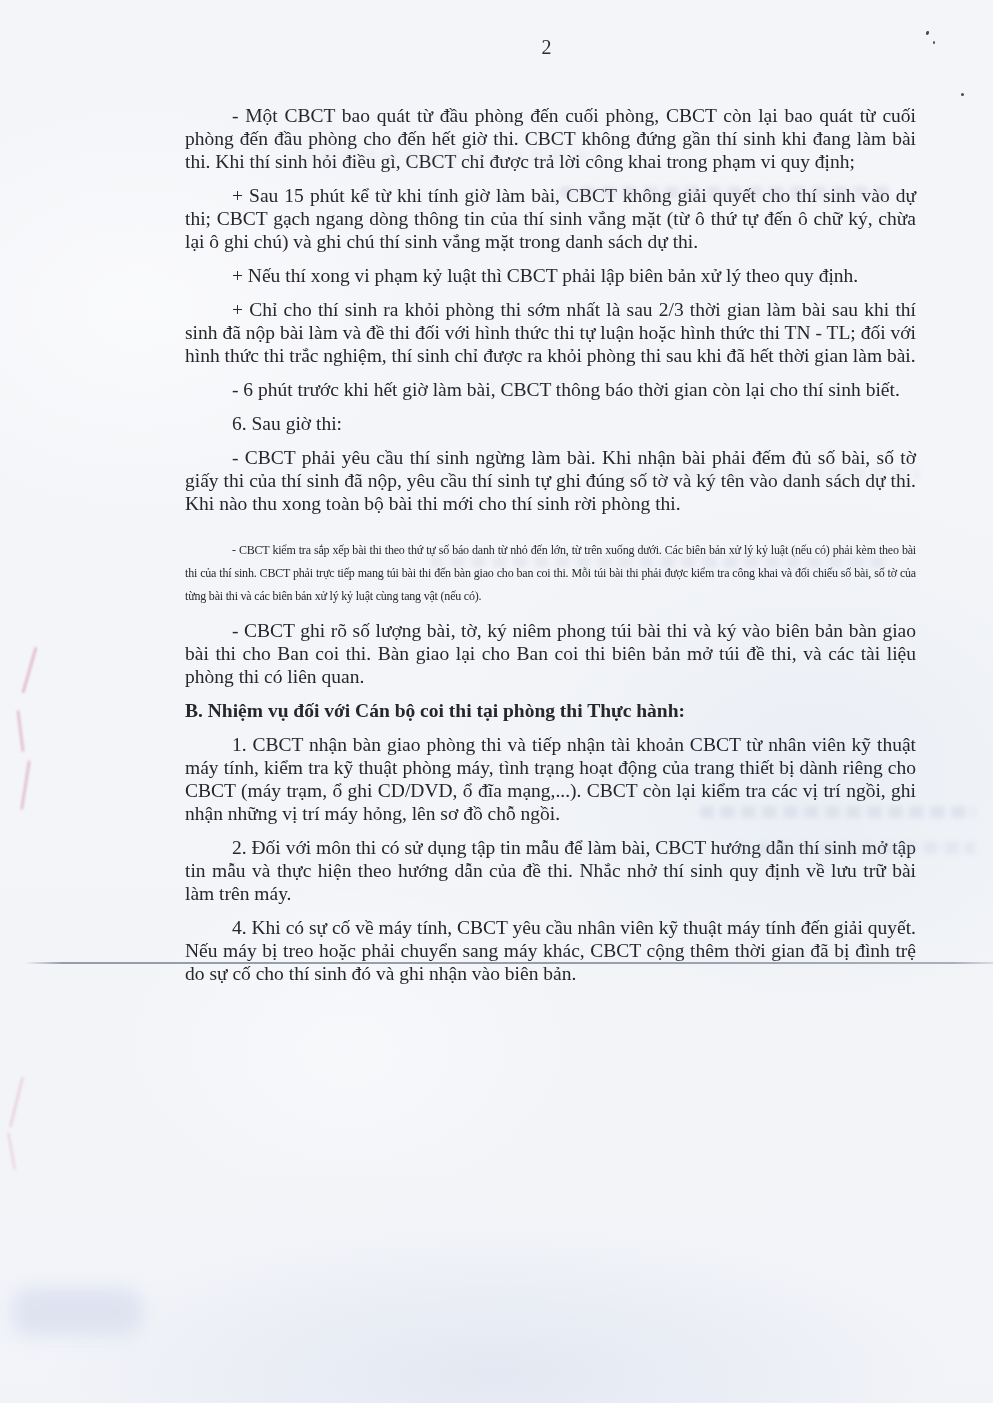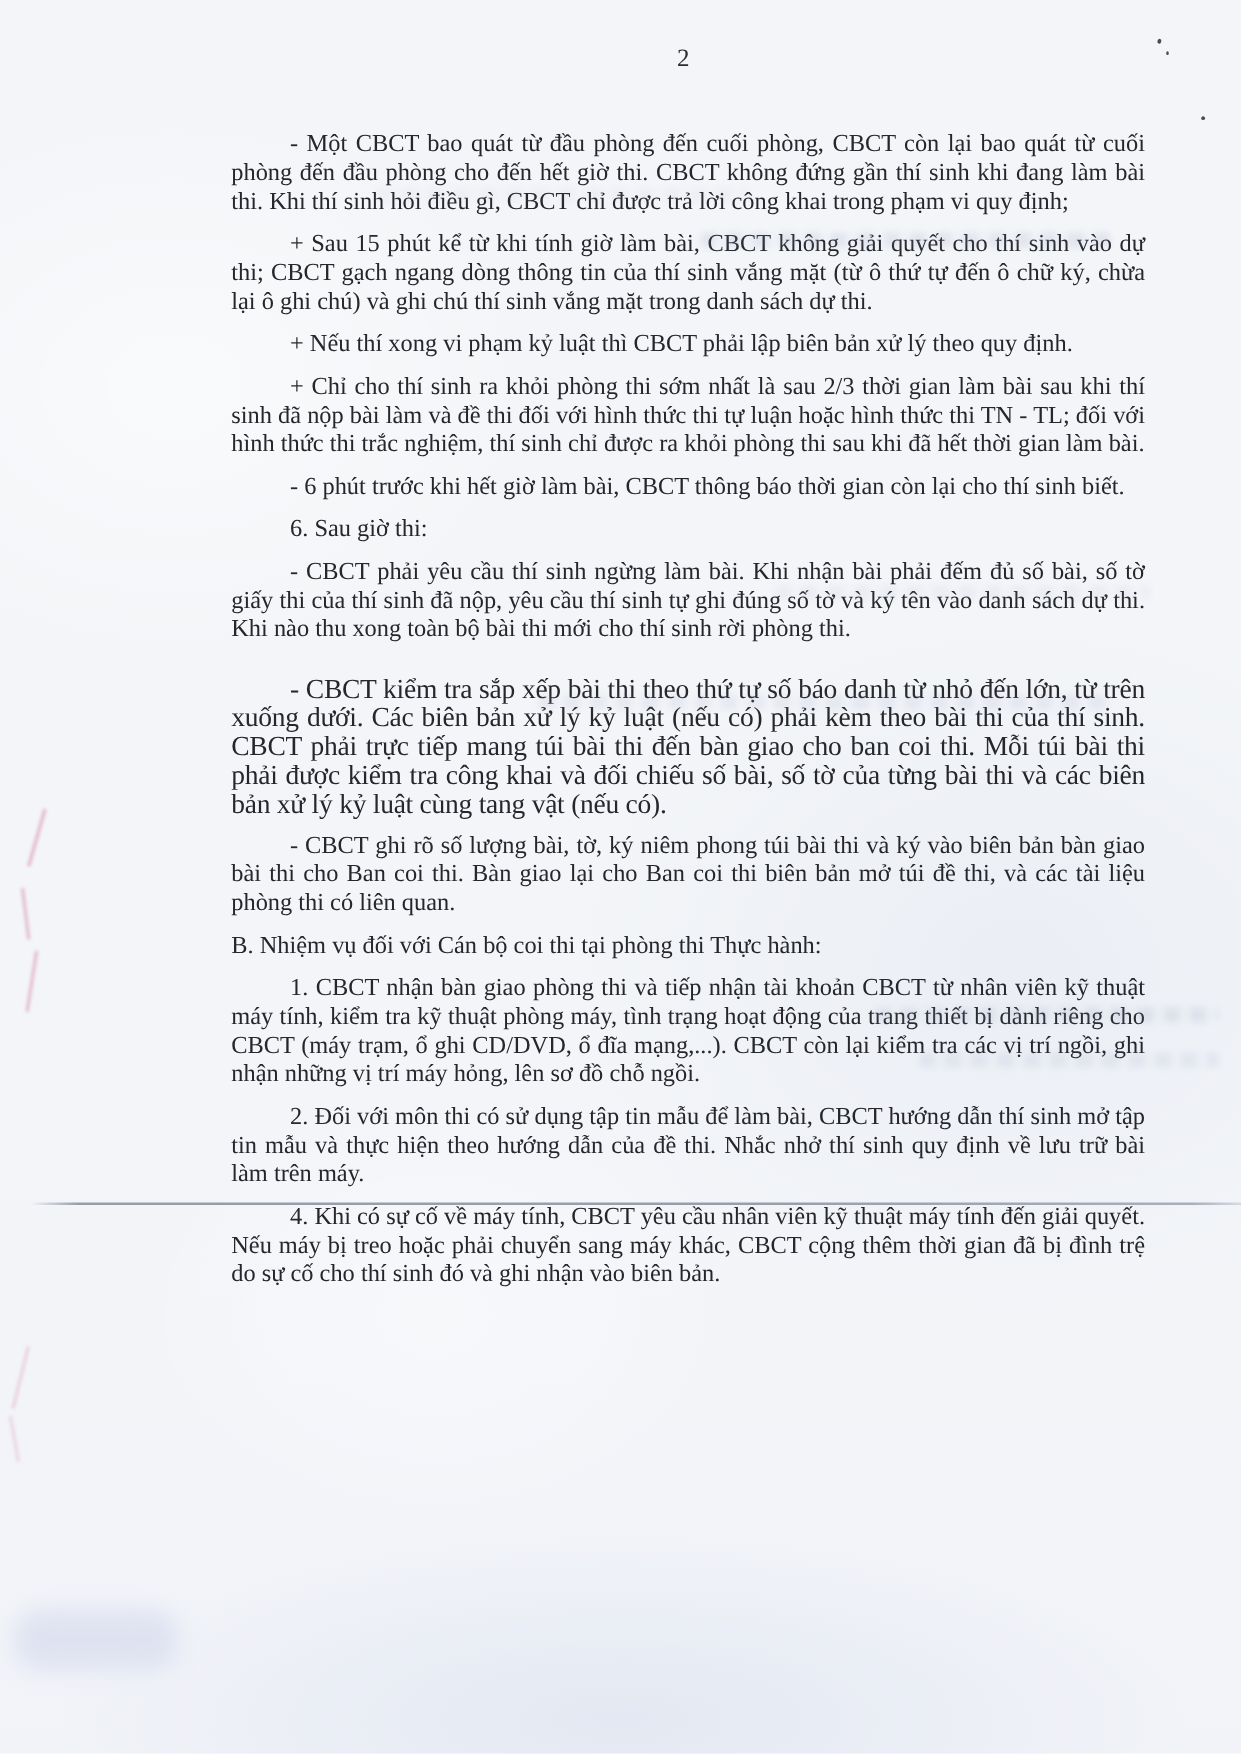--- a/index.html
+++ b/index.html
@@ -28,22 +28,22 @@
   }
   .text-block {
     position: absolute;
     left: 185px; top: 104px; width: 731px;
     color: #26262c;
     font-size: 19.5px;
     line-height: 23px;
     text-align: justify;
   }
   .text-block p { margin: 0 0 11px; text-indent: 47px; }
-  .text-block p.heading { font-weight: normal; text-indent: 0; }
-  .text-block p.condensed { font-size: 22px; letter-spacing: -0.2px; margin-top: 24px; }
+  .text-block p.heading { font-weight: bold; text-indent: 0; }
+  .text-block p.condensed { font-size: 12px; letter-spacing: -0.2px; margin-top: 24px; }
   
   .fold-line {
     position: absolute; top: 962px; left: 24px; width: 969px; height: 2px;
     background: linear-gradient(90deg, rgba(112,120,134,0) 0%, rgba(112,120,134,.7) 4%, rgba(105,113,128,.65) 60%, rgba(112,120,134,.55) 96%, rgba(112,120,134,.2) 100%);
   }
   .ghost {
     position: absolute; height: 12px; border-radius: 4px;
     filter: blur(2.5px); opacity: .45;
     background: repeating-linear-gradient(90deg, rgba(148,158,190,.38) 0 13px, rgba(148,158,190,.06) 13px 21px);
   }

